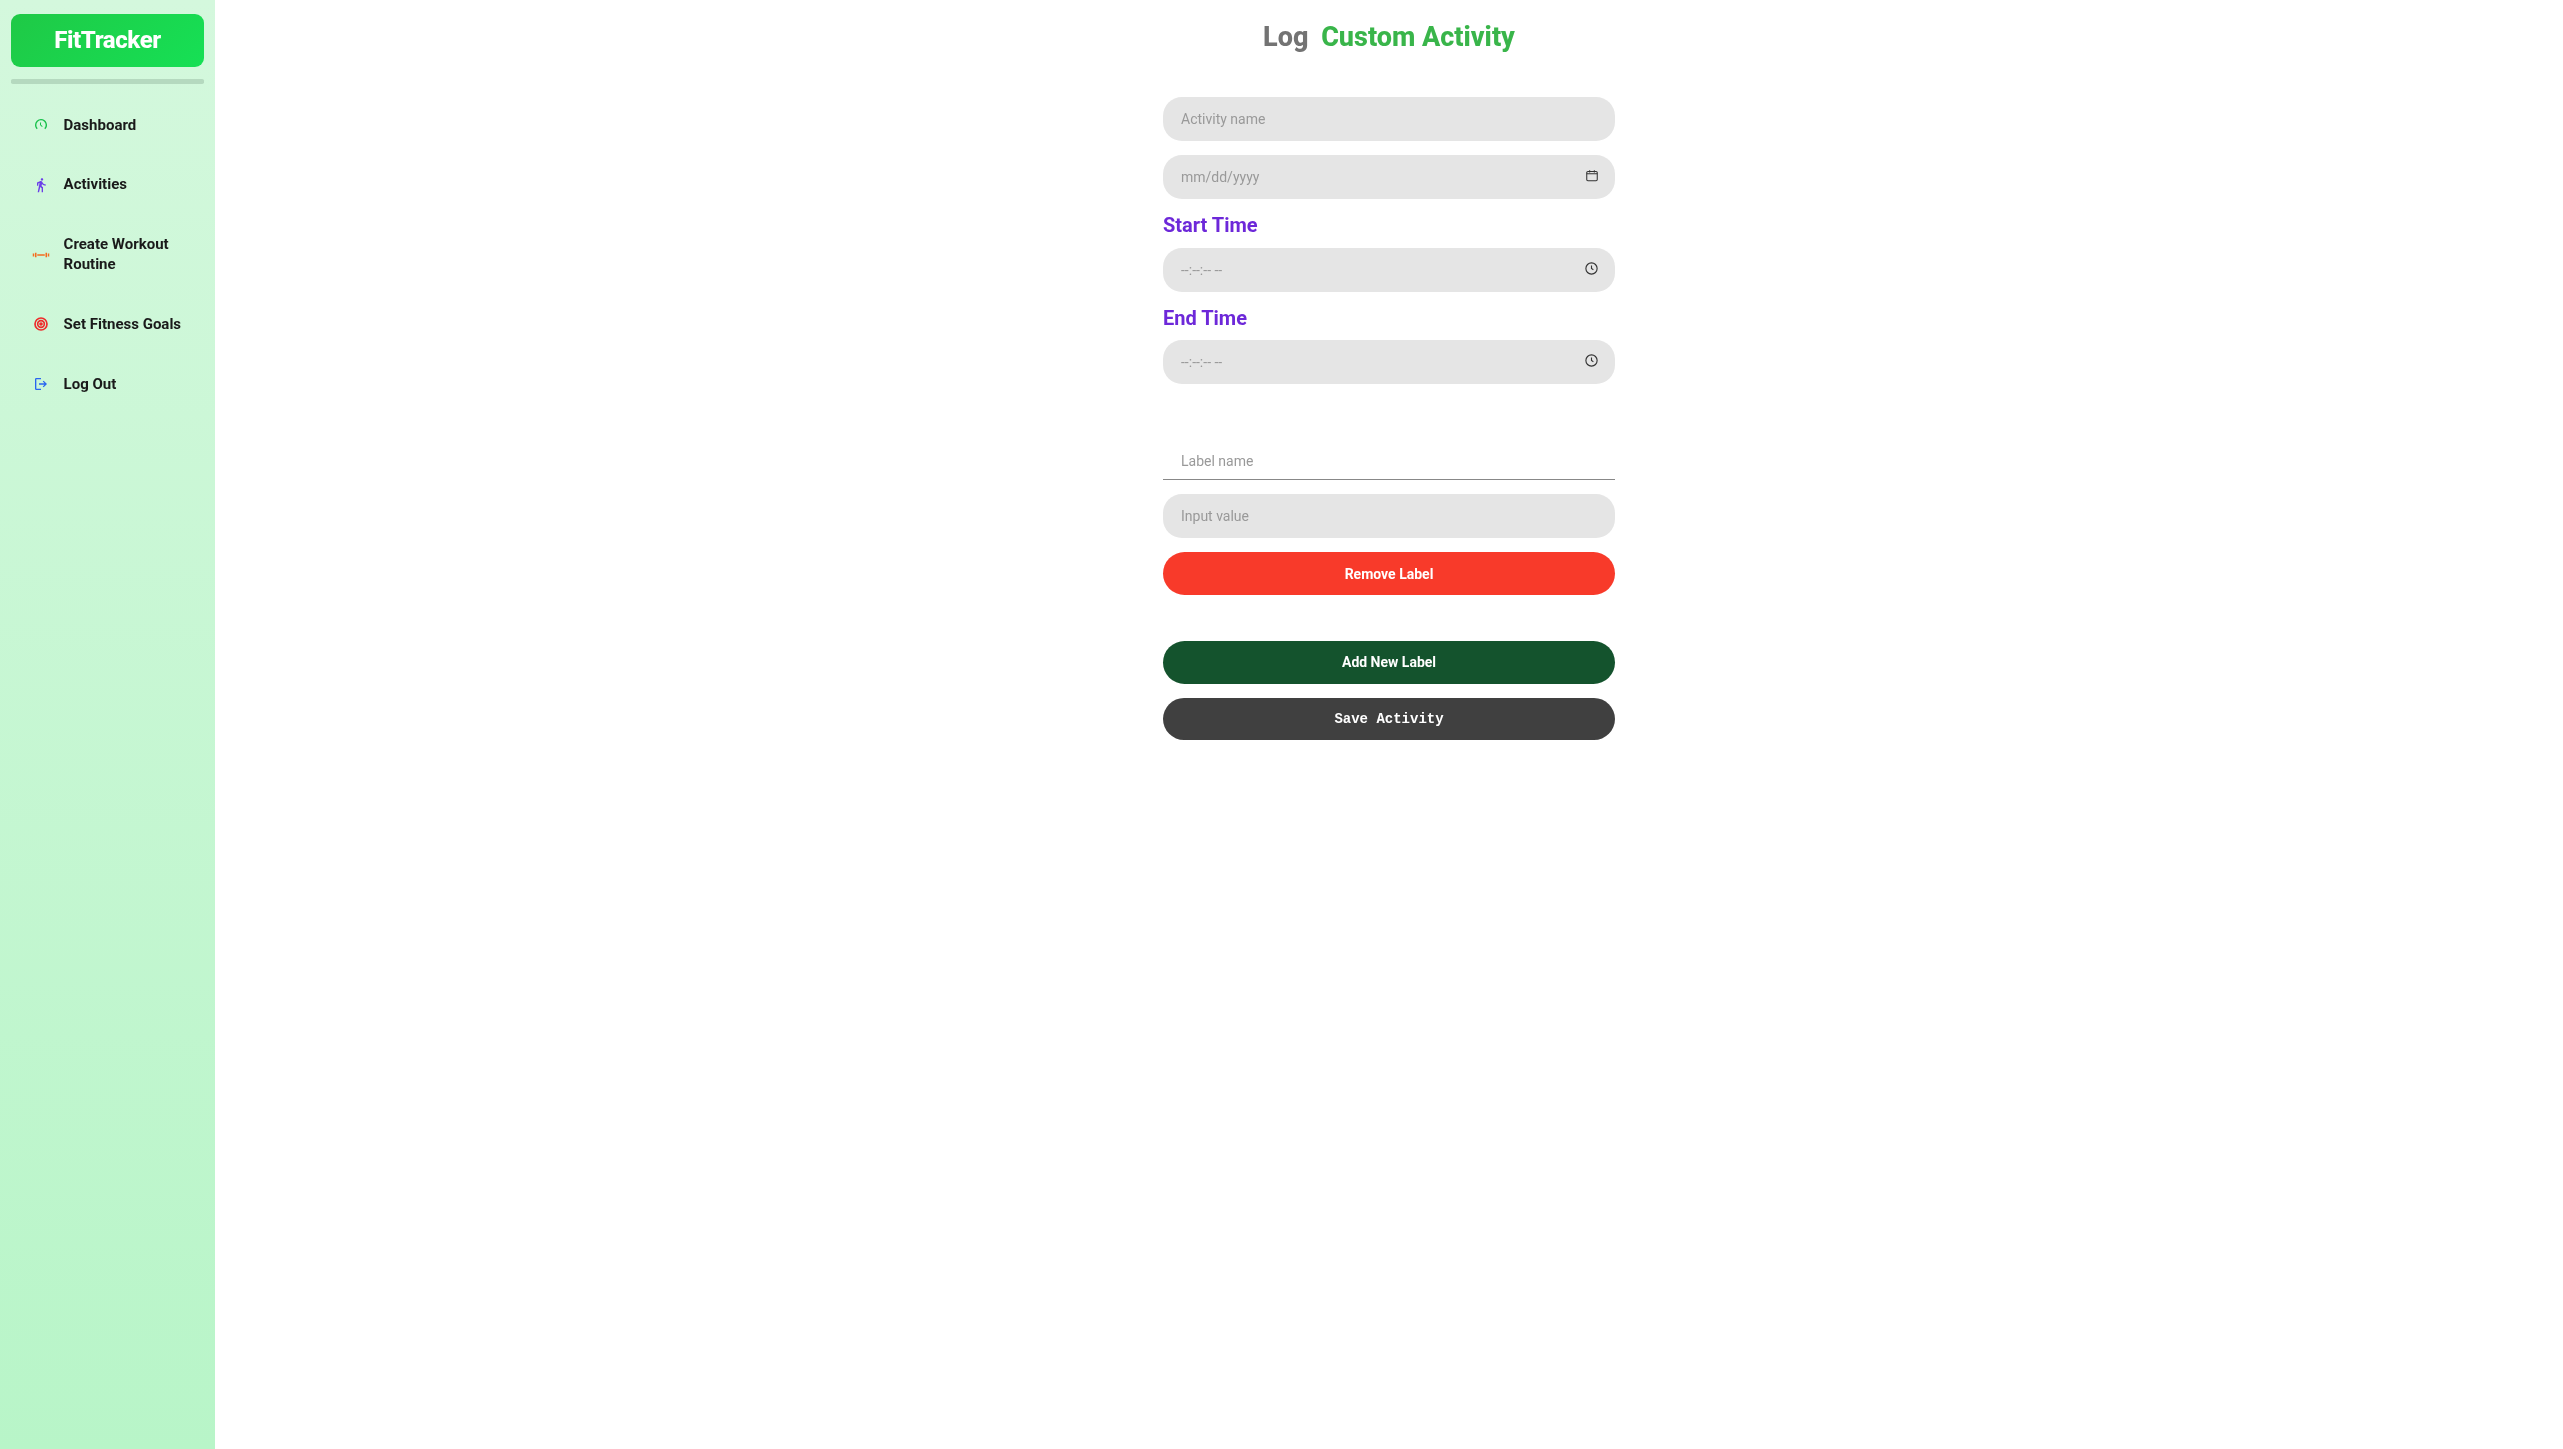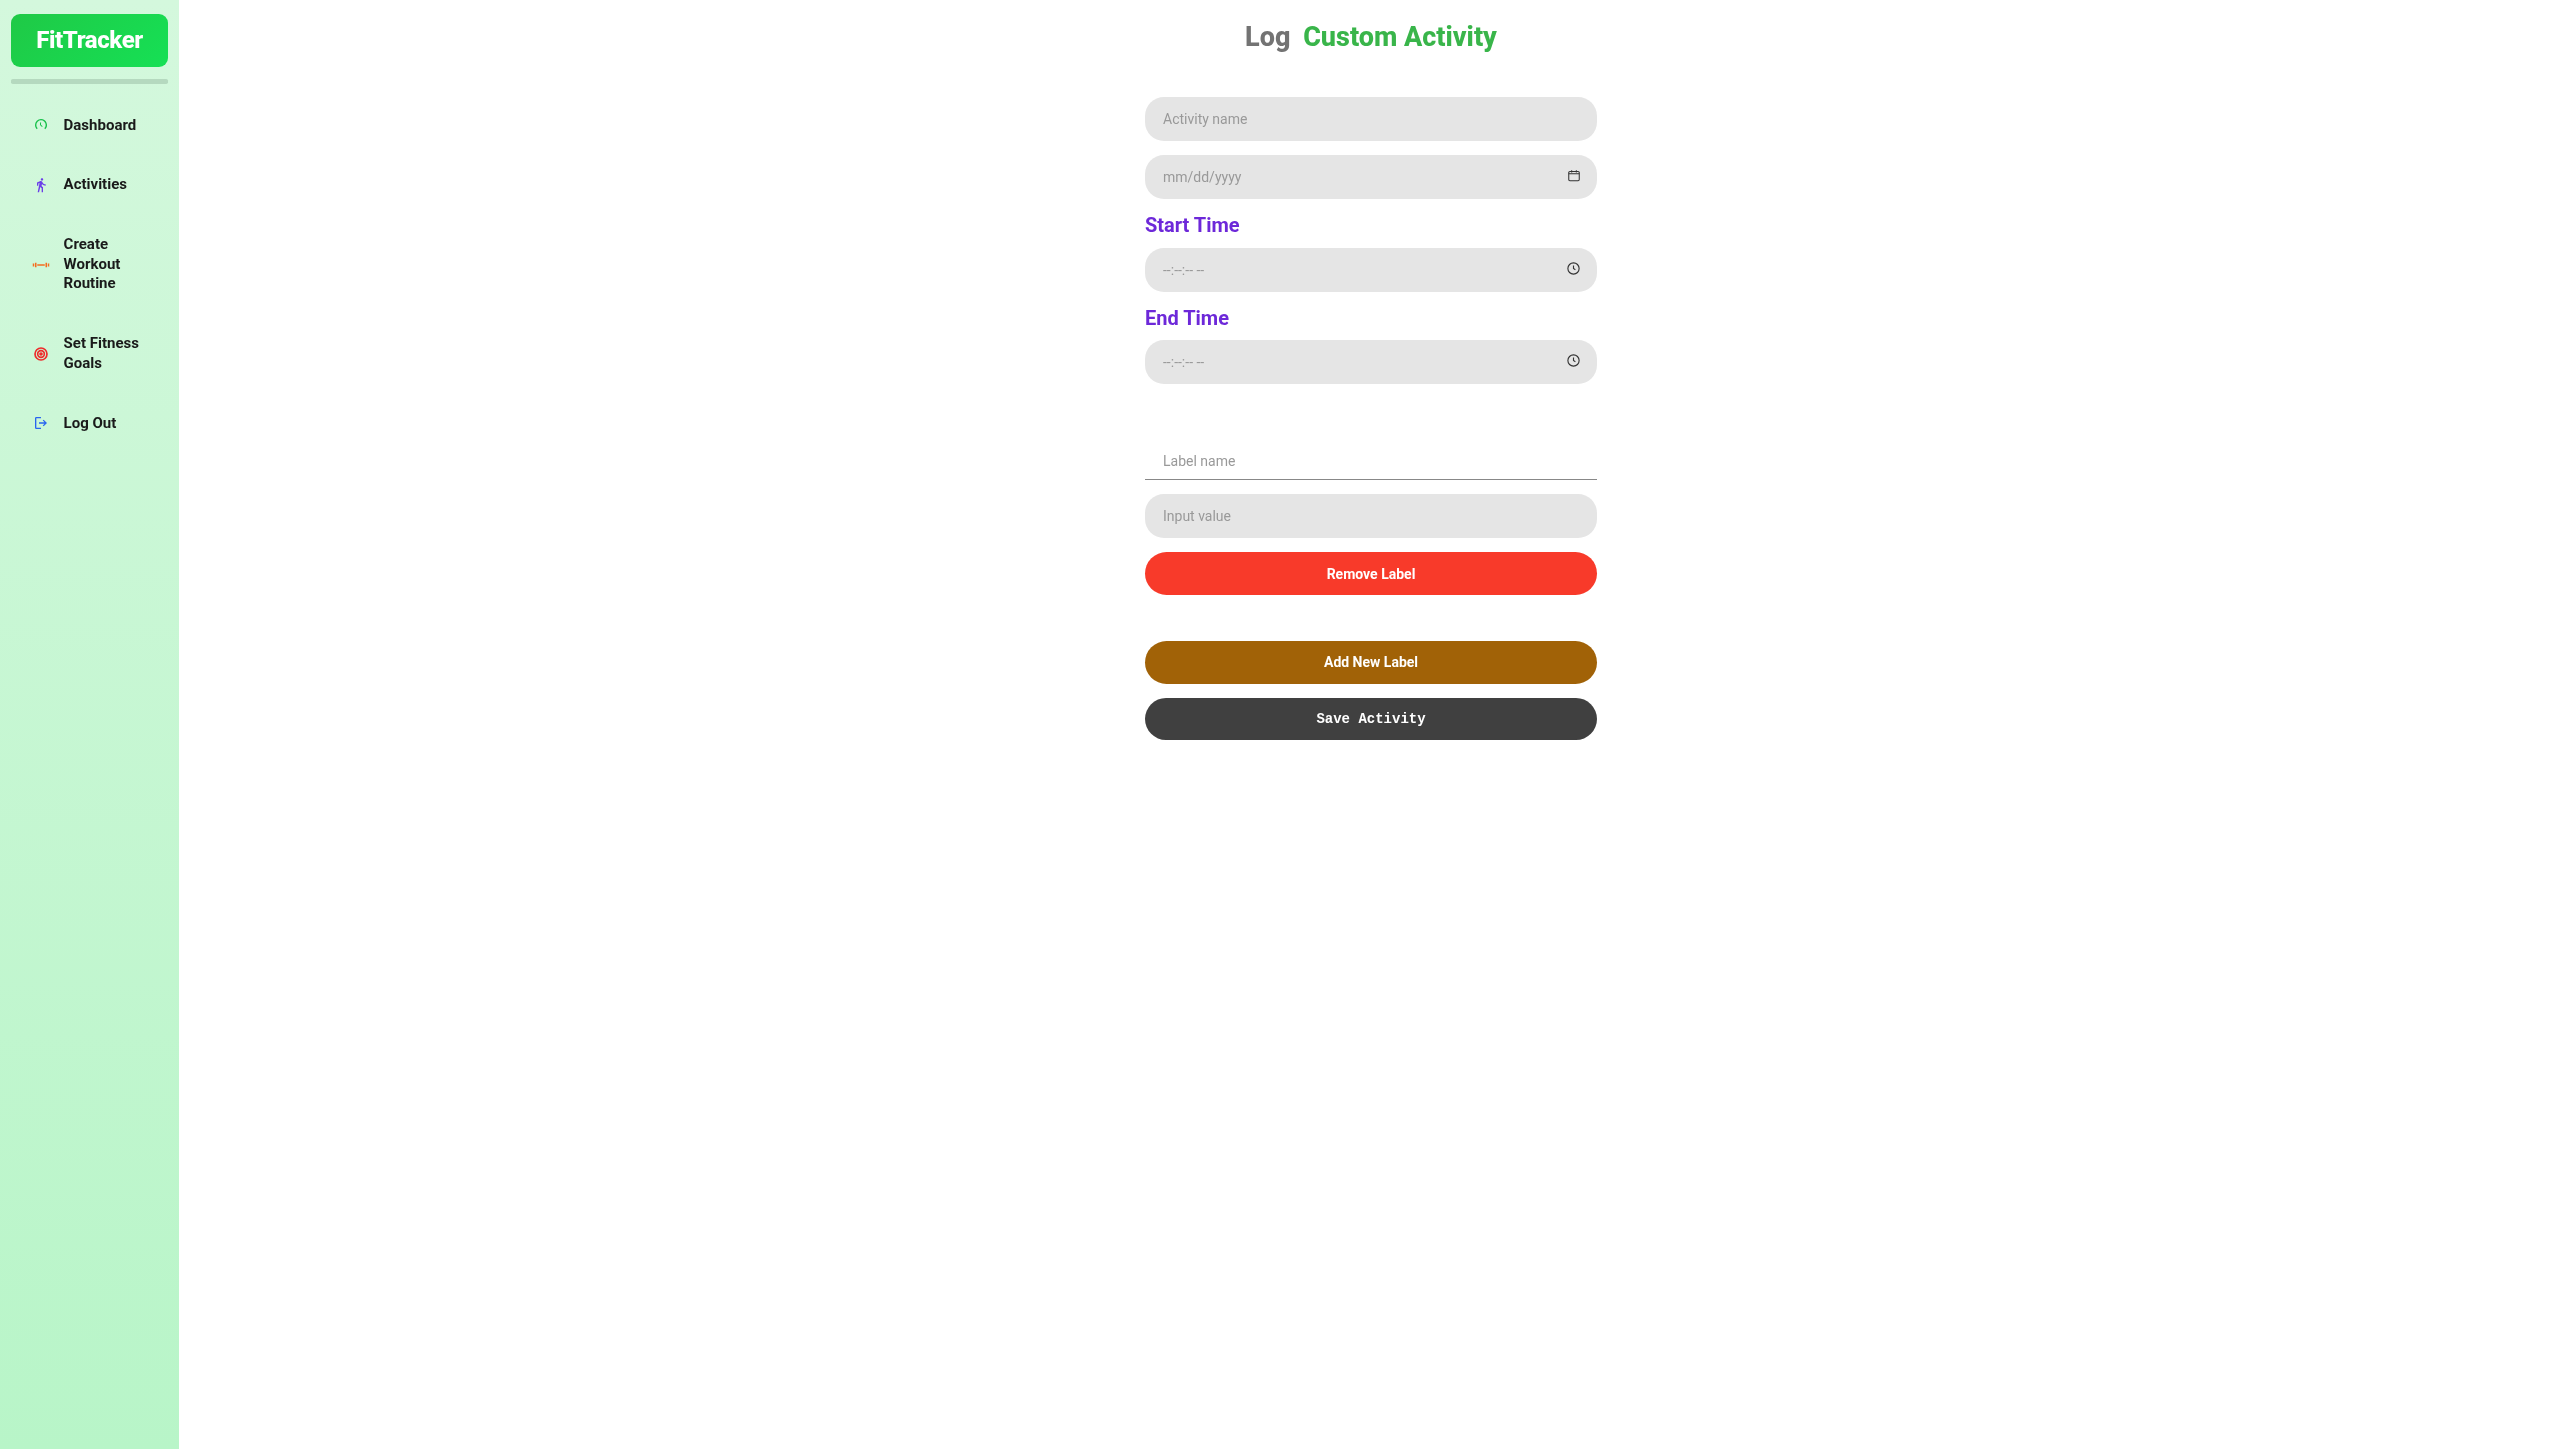--- a/index.html
+++ b/index.html
@@ -9,21 +9,21 @@
       font-family: -apple-system, BlinkMacSystemFont, 'Segoe UI', Roboto, Helvetica, Arial, sans-serif;
     }
 
     body {
       display: flex;
       min-height: 100vh;
       background: #ffffff;
     }
 
     .sidebar {
-      width: 179px;
+      width: 215px;
       background: linear-gradient(180deg, #d4f8dd 0%, #b8f5c8 100%);
       padding: 14px 10.6px;
       flex-shrink: 0;
     }
 
     .logo {
       background: linear-gradient(135deg, #1fc946 0%, #16e055 100%);
       border-radius: 9px;
       padding: 12.4px 0;
       text-align: center;
@@ -144,21 +144,21 @@
       color: #ffffff;
       cursor: pointer;
       margin-bottom: 14px;
     }
 
     .btn-danger {
       background: #f83a2a;
     }
 
     .btn-info {
-      background: #a16207;
+      background: #14532d;
     }
 
     .btn-success {
       background: #404040;
       font-family: Liberation Mono, monospace;
     }
 
     .label-section {
       margin-top: 44px;
       margin-bottom: 32px;

